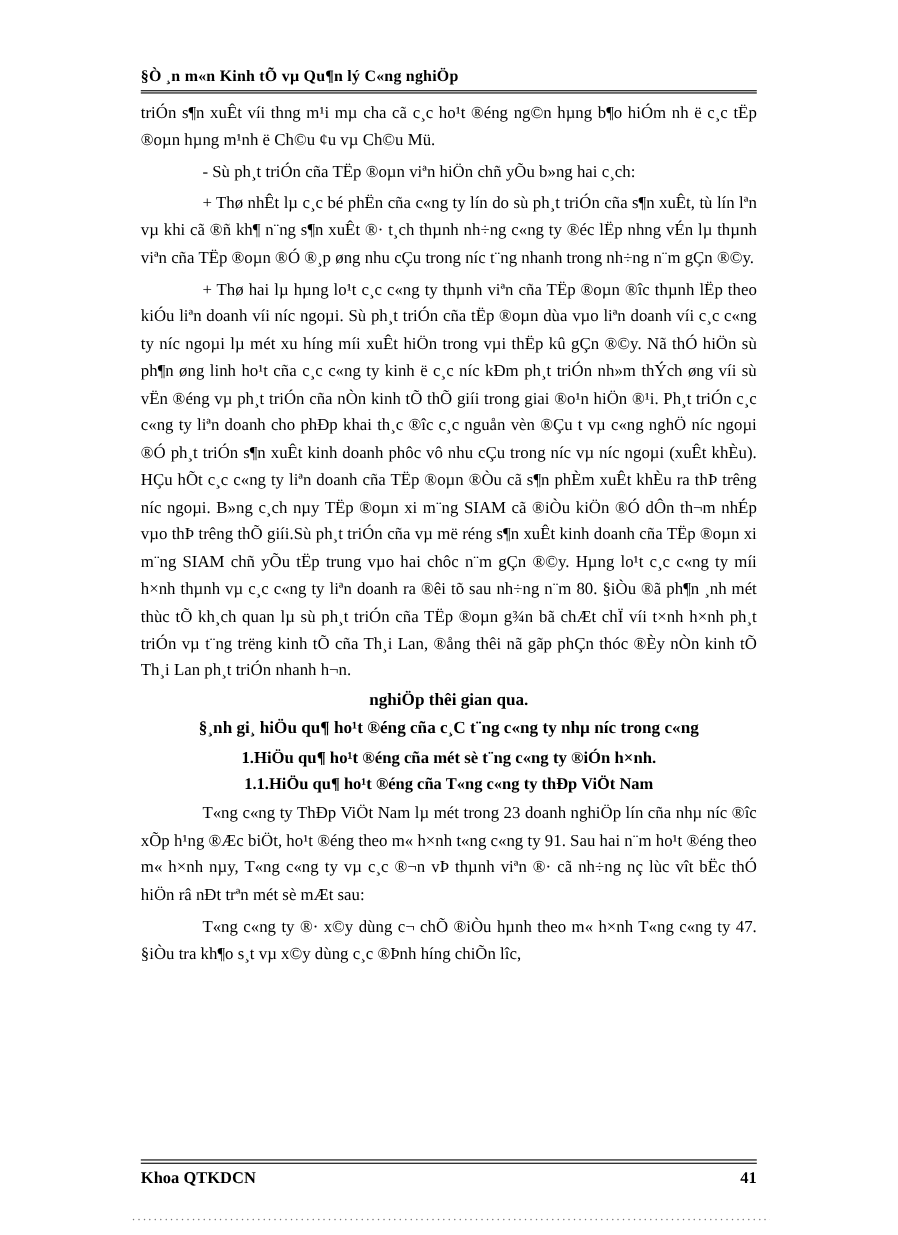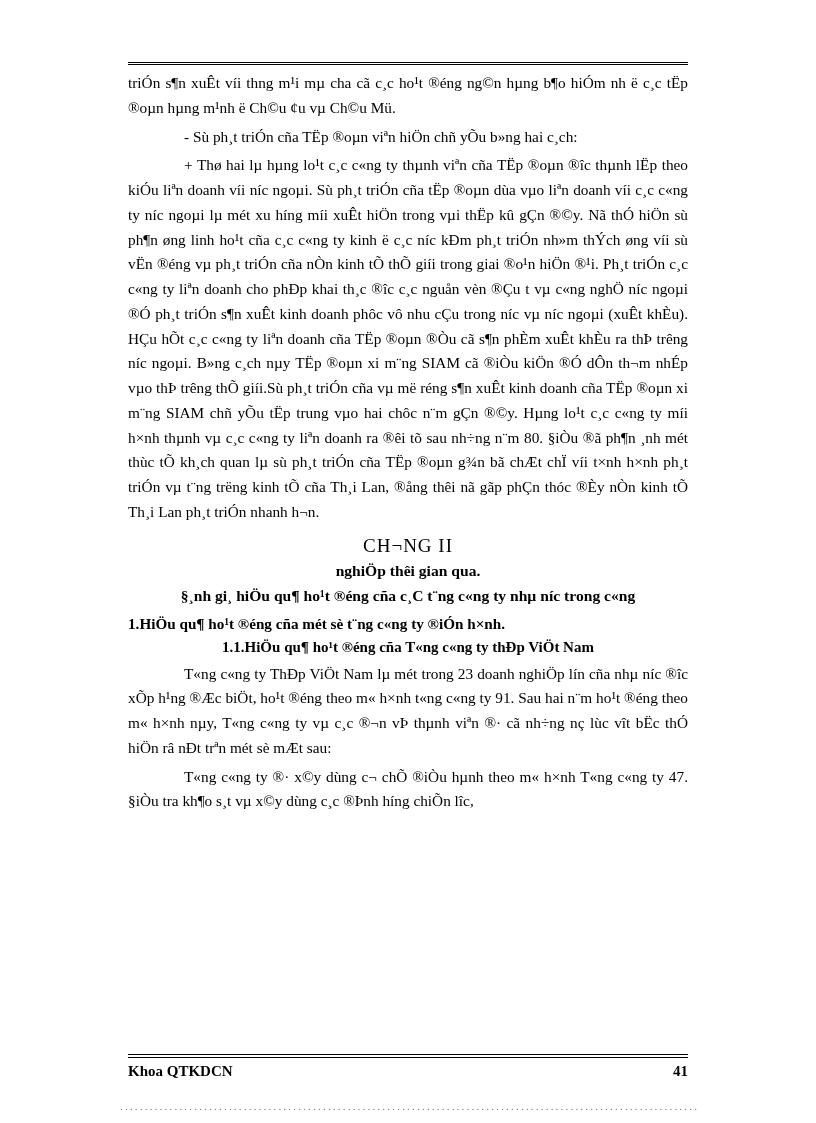--- a/index.html
+++ b/index.html
@@ -64,20 +64,21 @@
     letter-spacing: 1px;
   }
   .heading-bold-center {
     text-align: center;
     font-weight: bold;
     font-size: 15.6px;
     line-height: 1.5;
     margin-top: 2px;
   }
   .heading-sub {
+    text-align: center;
     font-weight: bold;
     font-size: 15.2px;
     margin-top: 7px;
   }
   .heading-italic {
     text-align: center;
     font-weight: bold;
     font-size: 15px;
     margin-top: 6px;
   }
@@ -116,30 +117,31 @@
     white-space: nowrap;
   }
 </style>
 </head>
 <body>
 
 <div class="page">
 
   <div class="content">
 
+    <div class="header-line">§Ò  ¸n m«n Kinh tÕ vµ Qu¶n lý C«ng nghiÖp</div>
     <div class="rule"></div>
     <div class="rule-double"></div>
 
     <div class="body-text">
       <p>triÓn s¶n xuÊt víi th­ng  m¹i mµ cha  cã c¸c ho¹t ®éng ng©n hµng b¶o hiÓm nh­ ë c¸c tËp ®oµn hµng m¹nh ë Ch©u ¢u vµ Ch©u Mü.</p>
       <p class="indent-lg">- Sù ph¸t triÓn cña TËp ®oµn viªn hiÖn chñ yÕu b»ng hai c¸ch:</p>
+      <p class="indent-lg">+ Thø nhÊt lµ c¸c bé phËn cña c«ng ty lín do sù ph¸t triÓn cña s¶n xuÊt, tù lín lªn vµ khi cã ®ñ kh¶ n¨ng s¶n xuÊt ®· t¸ch thµnh nh÷ng c«ng ty ®éc lËp nh­ng  vÉn lµ thµnh viªn cña TËp ®oµn ®Ó ®¸p øng nhu cÇu trong n­íc t¨ng nhanh trong nh÷ng n¨m gÇn ®©y.</p>
       <p class="indent-lg">+ Thø hai lµ hµng lo¹t  c¸c c«ng ty thµnh viªn cña TËp ®oµn ®­îc thµnh lËp theo kiÓu liªn doanh víi n­íc  ngoµi. Sù ph¸t triÓn cña tËp ®oµn dùa vµo liªn doanh víi c¸c c«ng ty n­íc  ngoµi lµ mét xu h­íng  míi xuÊt hiÖn trong vµi thËp kû gÇn ®©y. Nã thÓ hiÖn sù ph¶n øng linh ho¹t cña c¸c c«ng ty kinh ë c¸c n­íc  kÐm ph¸t triÓn nh»m thÝch øng víi sù vËn ®éng vµ ph¸t triÓn cña nÒn kinh tÕ thÕ giíi trong giai ®o¹n hiÖn ®¹i. Ph¸t triÓn c¸c c«ng ty liªn doanh cho phÐp khai th¸c ®­îc  c¸c nguån vèn ®Çu t­ vµ c«ng nghÖ n­íc  ngoµi ®Ó ph¸t triÓn s¶n xuÊt kinh doanh phôc vô nhu cÇu trong n­íc  vµ n­íc  ngoµi (xuÊt khÈu). HÇu hÕt c¸c c«ng ty liªn doanh cña TËp ®oµn ®Òu cã s¶n phÈm xuÊt khÈu ra thÞ tr­êng  n­íc  ngoµi. B»ng c¸ch nµy TËp ®oµn xi m¨ng SIAM cã ®iÒu kiÖn ®Ó dÔn th¬m nhÉp vµo thÞ tr­êng  thÕ giíi.Sù ph¸t triÓn cña vµ më réng s¶n xuÊt kinh doanh cña TËp ®oµn xi m¨ng SIAM chñ yÕu tËp trung vµo hai chôc n¨m gÇn ®©y. Hµng lo¹t c¸c c«ng ty míi h×nh thµnh vµ c¸c c«ng ty liªn doanh ra ®êi tõ sau nh÷ng n¨m 80. §iÒu ®ã ph¶n ¸nh mét thùc tÕ kh¸ch quan lµ sù ph¸t triÓn cña TËp ®oµn g¾n bã chÆt chÏ víi t×nh h×nh ph¸t triÓn vµ t¨ng tr­ëng  kinh tÕ cña Th¸i Lan, ®ång thêi nã gãp phÇn thóc ®Èy nÒn kinh tÕ Th¸i Lan ph¸t triÓn nhanh h¬n.</p>
     </div>
 
-    <div class="chapter-title">CH¬NG  II</div>
     <div class="heading-bold-center">nghiÖp thêi gian qua.</div>
     <div class="heading-bold-center">§¸nh gi¸ hiÖu qu¶ ho¹t ®éng cña c¸C  t¨ng c«ng ty nhµ níc  trong c«ng</div>
     <div class="heading-sub">1.HiÖu qu¶ ho¹t ®éng cña mét sè t¨ng c«ng ty  ®iÓn h×nh.</div>
     <div class="heading-italic">1.1.HiÖu qu¶ ho¹t ®éng cña T«ng c«ng ty thÐp ViÖt Nam</div>
 
     <div class="body-text">
       <p class="indent-lg">T«ng c«ng ty ThÐp ViÖt Nam lµ mét trong 23  doanh nghiÖp lín cña nhµ níc  ®­îc  xÕp h¹ng ®Æc biÖt, ho¹t ®éng theo m« h×nh t«ng c«ng ty 91. Sau hai n¨m ho¹t ®éng theo m« h×nh nµy, T«ng c«ng ty vµ c¸c ®¬n vÞ thµnh viªn ®· cã nh÷ng nç lùc vît  bËc thÓ hiÖn râ nÐt trªn mét sè mÆt sau:</p>
       <p class="indent-lg">T«ng c«ng ty ®· x©y dùng c¬ chÕ ®iÒu hµnh theo m« h×nh T«ng c«ng ty 47. §iÒu tra kh¶o s¸t vµ x©y dùng c¸c ®Þnh híng  chiÕn lîc,</p>
     </div>
 

